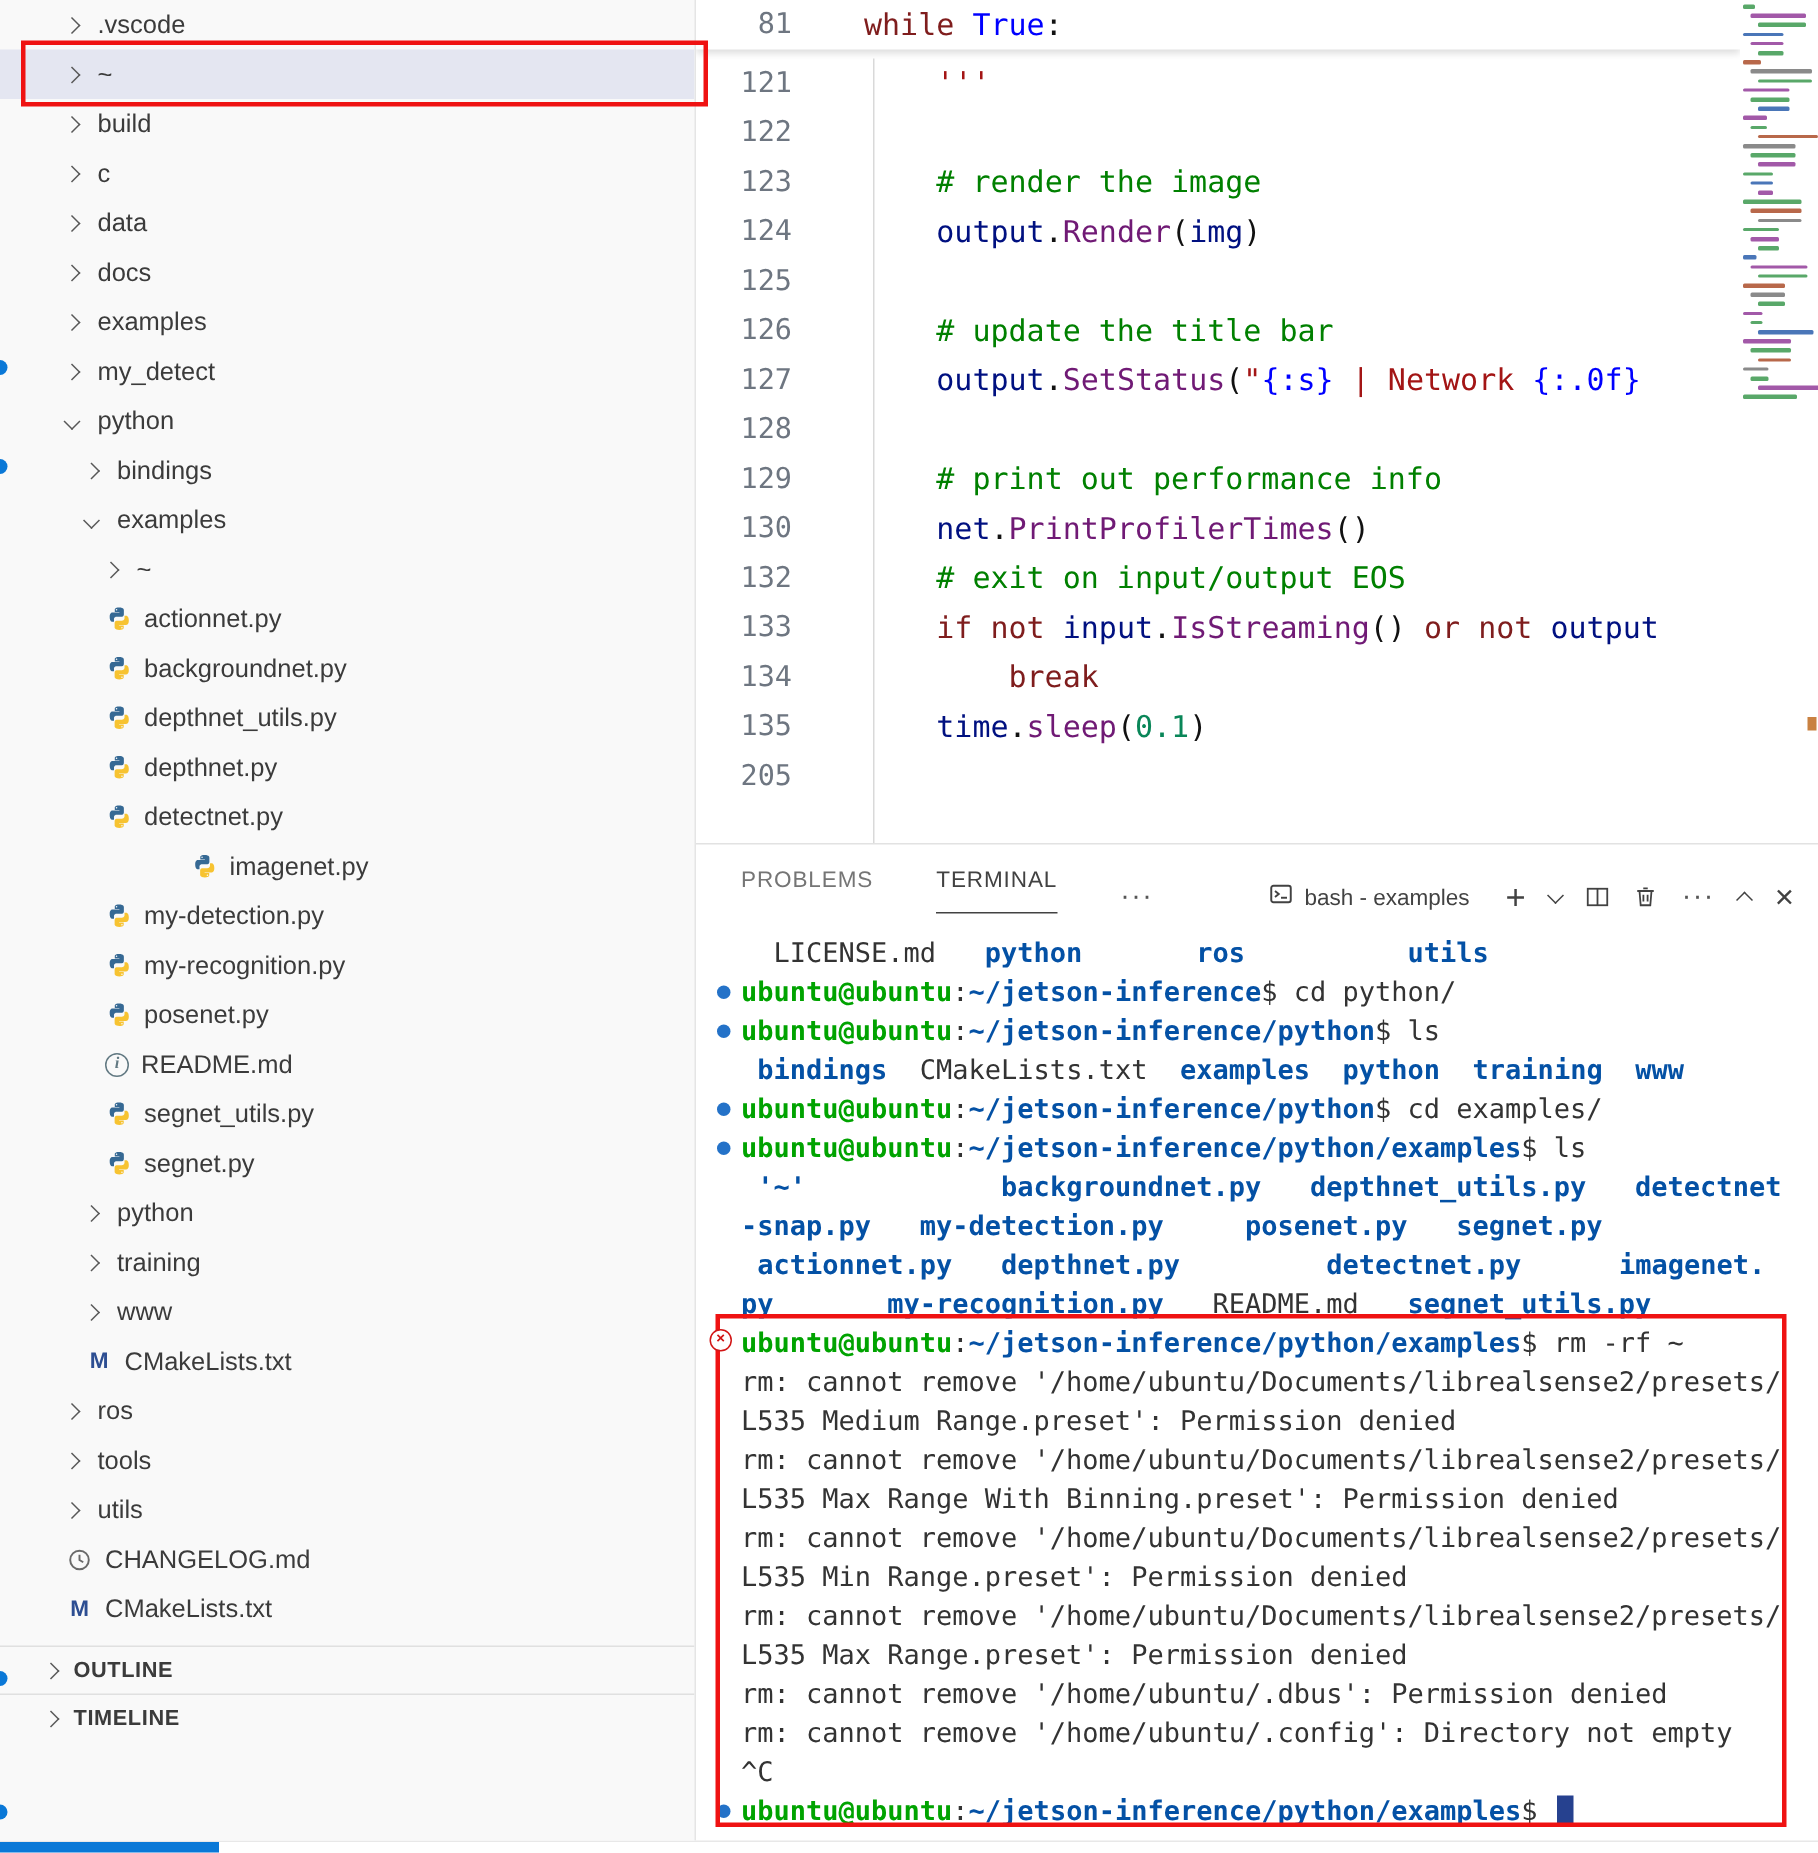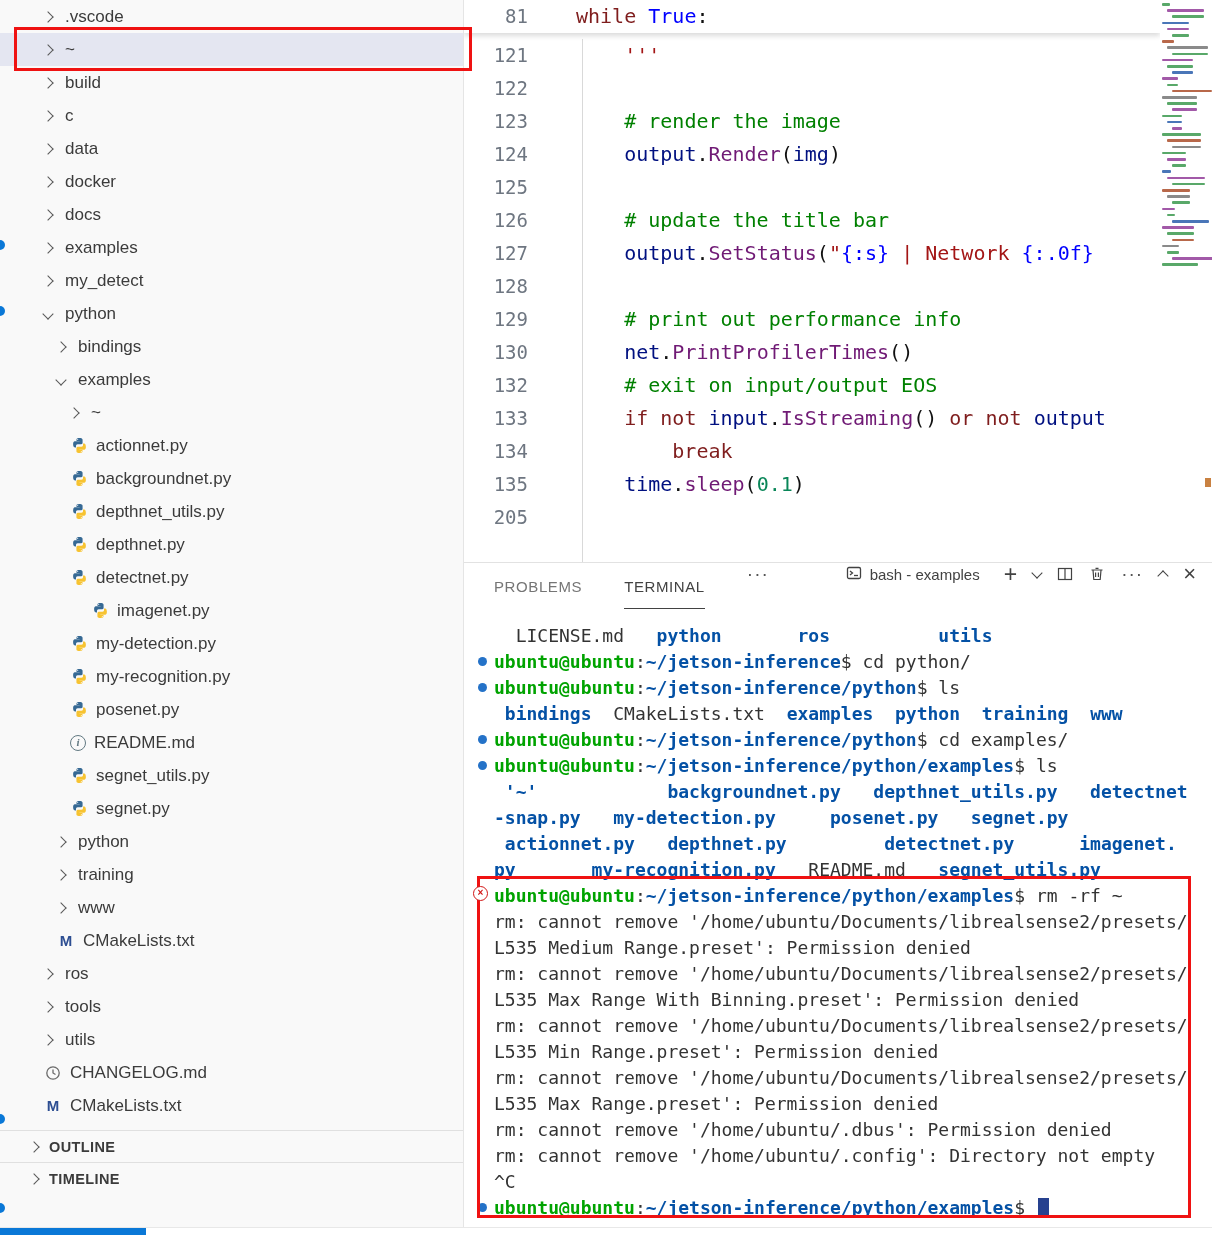--- a/index.html
+++ b/index.html
@@ -33,21 +33,21 @@
   .guide{position:absolute;left:118px;top:39px;bottom:0;width:1px;background:#d9d9d9}
   .tk-kw{color:#7f1d1d}.tk-blue{color:#0000ff}.tk-var{color:#001080}.tk-fn{color:#701a75}
   .tk-com{color:#008000}.tk-str{color:#a31515}.tk-num{color:#098658}.tk-pl{color:#111}
   .minimap{position:absolute;right:8px;top:0;width:44px;height:562px;background:#fff;z-index:4}
   .mmbar{position:absolute;height:2.6px;border-radius:1px}
   .overview{position:absolute;right:0;top:0;width:8px;height:562px;z-index:4}
   .ovmark{position:absolute;right:1px;top:478px;width:6px;height:9px;background:#c98141}
 
   
   .panel{position:absolute;left:464px;top:562px;width:748px;height:665px;background:#fff;border-top:1px solid #e2e2e2}
-  .panel-header{height:46px;display:flex;align-items:flex-start;padding:0 16px 0 30px}
+  .panel-header{height:46px;display:flex;align-items:flex-end;padding:0 16px 0 30px}
   .ptab{font-size:15px;letter-spacing:.6px;color:#757575;margin-right:42px;height:100%;display:flex;align-items:center;cursor:pointer}
   .ptab.active{color:#424242;border-bottom:1.5px solid #424242;padding-top:1.5px}
   .pmore{color:#555;font-size:19px;letter-spacing:1px;cursor:pointer}
   .pspacer{flex:1}
   .pctrl{display:flex;align-items:center;gap:16px;color:#424242}
   .term-title{display:flex;align-items:center;gap:8px;font-size:15px;color:#424242;margin-right:8px;cursor:pointer}
   .icon-btn{display:flex;align-items:center;justify-content:center;cursor:pointer;color:#424242}
   .plus{font-size:23px;font-weight:400;line-height:20px}
   .chev{width:8px;height:8px;border-right:1.6px solid #424242;border-bottom:1.6px solid #424242}
   .chev.down{transform:rotate(45deg);margin-top:-3px}
@@ -92,24 +92,20 @@
       <div class="tree-row" style="padding-left: 44px;">
         <span class="twisty right"></span>
         <span class="tree-label">c</span>
       </div>
       <div class="tree-row" style="padding-left: 44px;">
         <span class="twisty right"></span>
         <span class="tree-label">data</span>
       </div>
       <div class="tree-row" style="padding-left: 44px;">
         <span class="twisty right"></span>
-        <span class="tree-label">docker</span>
-      </div>
-      <div class="tree-row" style="padding-left: 44px;">
-        <span class="twisty right"></span>
         <span class="tree-label">docs</span>
       </div>
       <div class="tree-row" style="padding-left: 44px;">
         <span class="twisty right"></span>
         <span class="tree-label">examples</span>
       </div>
       <div class="tree-row" style="padding-left: 44px;">
         <span class="twisty right"></span>
         <span class="tree-label">my_detect</span>
       </div>
@@ -167,21 +163,21 @@
       </div>
       <div class="tree-row" style="padding-left: 70px;">
         <span class="ficon ficon-python">
           <svg width="17" height="17" viewBox="0 0 16 16">
             <path fill="#366994" d="M7.9 1C5 1 5.2 2.3 5.2 2.3v1.4h2.9v.4H3.9S2 3.8 2 6.9s1.7 3 1.7 3h1V8.5s-.1-1.7 1.7-1.7h2.9s1.6.1 1.6-1.5V2.7S11.1 1 7.9 1zM6.3 1.9c.3 0 .5.2.5.5s-.2.5-.5.5-.5-.2-.5-.5.2-.5.5-.5z"></path>
             <path fill="#f7c331" d="M8.1 15c2.9 0 2.7-1.3 2.7-1.3v-1.4H7.9v-.4h4.2S14 12.2 14 9.1s-1.7-3-1.7-3h-1v1.4s.1 1.7-1.7 1.7H6.7s-1.6-.1-1.6 1.5v2.6S4.9 15 8.1 15zm1.6-.9c-.3 0-.5-.2-.5-.5s.2-.5.5-.5.5.2.5.5-.2.5-.5.5z"></path>
           </svg>
         </span>
         <span class="tree-label">detectnet.py</span>
       </div>
-      <div class="tree-row" style="padding-left: 91px;">
+      <div class="tree-row" style="padding-left: 91px; margin-left: 36px;">
         <span class="ficon ficon-python">
           <svg width="17" height="17" viewBox="0 0 16 16">
             <path fill="#366994" d="M7.9 1C5 1 5.2 2.3 5.2 2.3v1.4h2.9v.4H3.9S2 3.8 2 6.9s1.7 3 1.7 3h1V8.5s-.1-1.7 1.7-1.7h2.9s1.6.1 1.6-1.5V2.7S11.1 1 7.9 1zM6.3 1.9c.3 0 .5.2.5.5s-.2.5-.5.5-.5-.2-.5-.5.2-.5.5-.5z"></path>
             <path fill="#f7c331" d="M8.1 15c2.9 0 2.7-1.3 2.7-1.3v-1.4H7.9v-.4h4.2S14 12.2 14 9.1s-1.7-3-1.7-3h-1v1.4s.1 1.7-1.7 1.7H6.7s-1.6-.1-1.6 1.5v2.6S4.9 15 8.1 15zm1.6-.9c-.3 0-.5-.2-.5-.5s.2-.5.5-.5.5.2.5.5-.2.5-.5.5z"></path>
           </svg>
         </span>
         <span class="tree-label">imagenet.py</span>
       </div>
       <div class="tree-row" style="padding-left: 70px;">
         <span class="ficon ficon-python">

